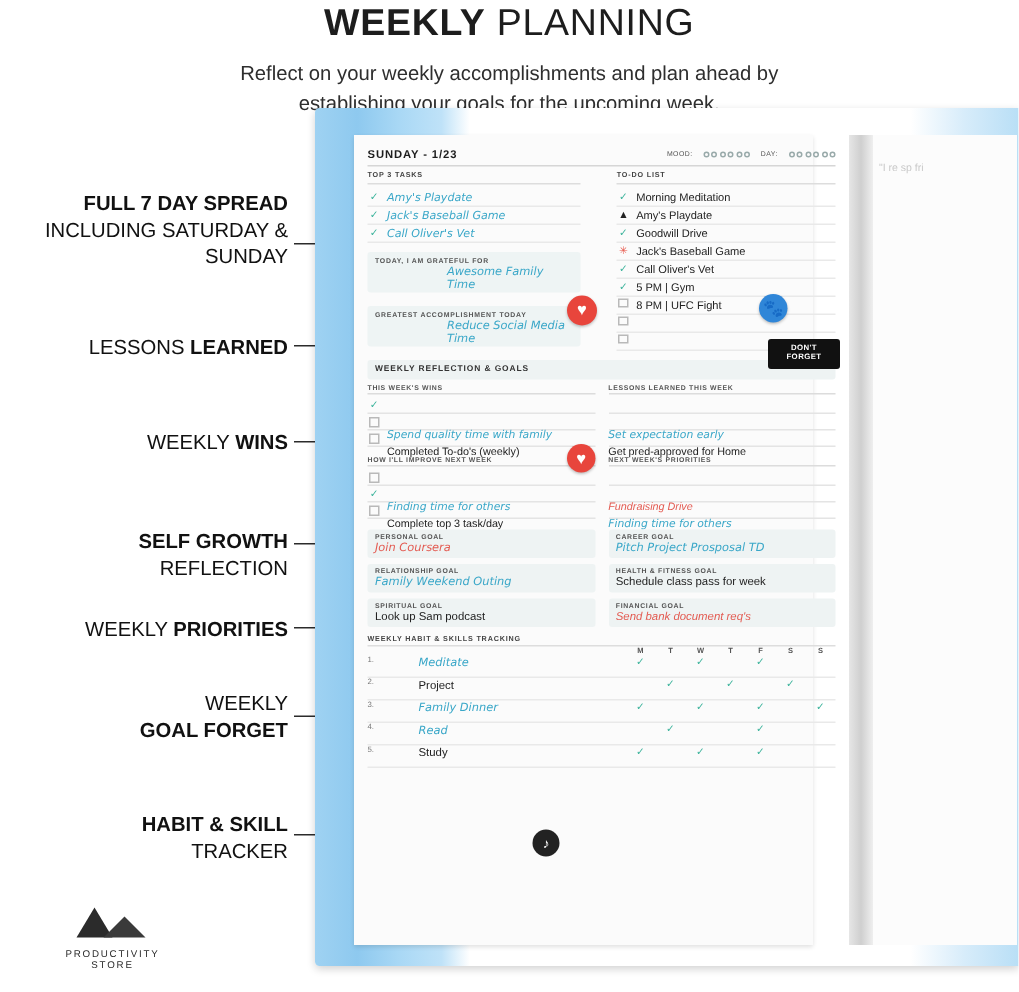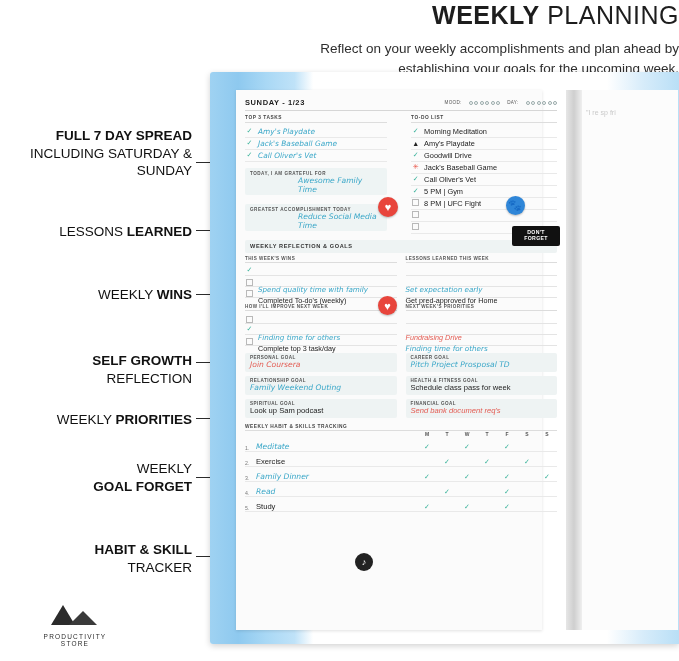--- a/index.html
+++ b/index.html
@@ -7,21 +7,21 @@
   body {
     width:679px; height:661px;
     background:#ffffff;
     font-family:"Liberation Sans", sans-serif;
     color:#1d1d1d;
     position:relative;
     overflow:hidden;
   }
 
   
-  .header { text-align:right; padding-top:2px; }
+  .header { text-align:center; padding-top:2px; }
   .title {
     font-size:25px; letter-spacing:.5px; line-height:1.1;
   }
   .title .bold { font-weight:bold; }
   .title .light { font-weight:300; }
   .subtitle {
     font-size:13.5px; color:#2e2e2e; line-height:1.55;
     margin-top:9px; font-weight:400;
   }
 
@@ -132,21 +132,21 @@
   .mini { font-size:4.6px; letter-spacing:.45px; color:#555; font-weight:bold; border-bottom:1px solid #dcdcdc; padding-bottom:1px; margin-bottom:2px; }
 
   .goal { background:#eef3f3; border-radius:2px; padding:2.5px 5px; margin-top:4px; }
   .goal .lab { font-size:4.6px; letter-spacing:.45px; color:#555; font-weight:bold; }
   .goal .val { font-size:7.6px; }
 
   .tracker { margin-top:6px; }
   .trk-hdr { font-size:4.8px; letter-spacing:.55px; color:#444; font-weight:bold; border-bottom:1px solid #ddd; padding-bottom:1.5px; }
   .trk-days { display:flex; justify-content:flex-end; gap:0; font-size:5px; color:#555; }
   .trk-days span { width:20px; text-align:center; font-weight:bold; }
-  .trk-row { display:flex; align-items:flex-end; height:15px; border-bottom:.7px solid #e9e9e9; }
+  .trk-row { display:flex; align-items:flex-start; height:15px; border-bottom:.7px solid #e9e9e9;gap:23px; }
   .trk-num { width:11px; font-size:5.2px; color:#777; }
   .trk-name { flex:1; font-size:7.6px; }
   .trk-cells { display:flex; }
   .trk-cells span { width:20px; text-align:center; font-size:7px; color:#3bb39b; }
   .note {
     position:absolute; width:18px; height:18px; border-radius:50%;
     background:#222; color:#fff; font-size:9px;
     display:flex; align-items:center; justify-content:center;
   }
 
@@ -451,21 +451,21 @@
             <span>✓</span>
             <span></span>
             <span>✓</span>
             <span></span>
             <span></span>
           </span>
         </div>
 
         <div class="trk-row">
           <span class="trk-num">2.</span>
-          <span class="trk-name typed">Exercise</span>
+          <span class="trk-name typed">Project</span>
           <span class="trk-cells">
             <span></span>
             <span>✓</span>
             <span></span>
             <span>✓</span>
             <span></span>
             <span>✓</span>
             <span></span>
           </span>
         </div>

